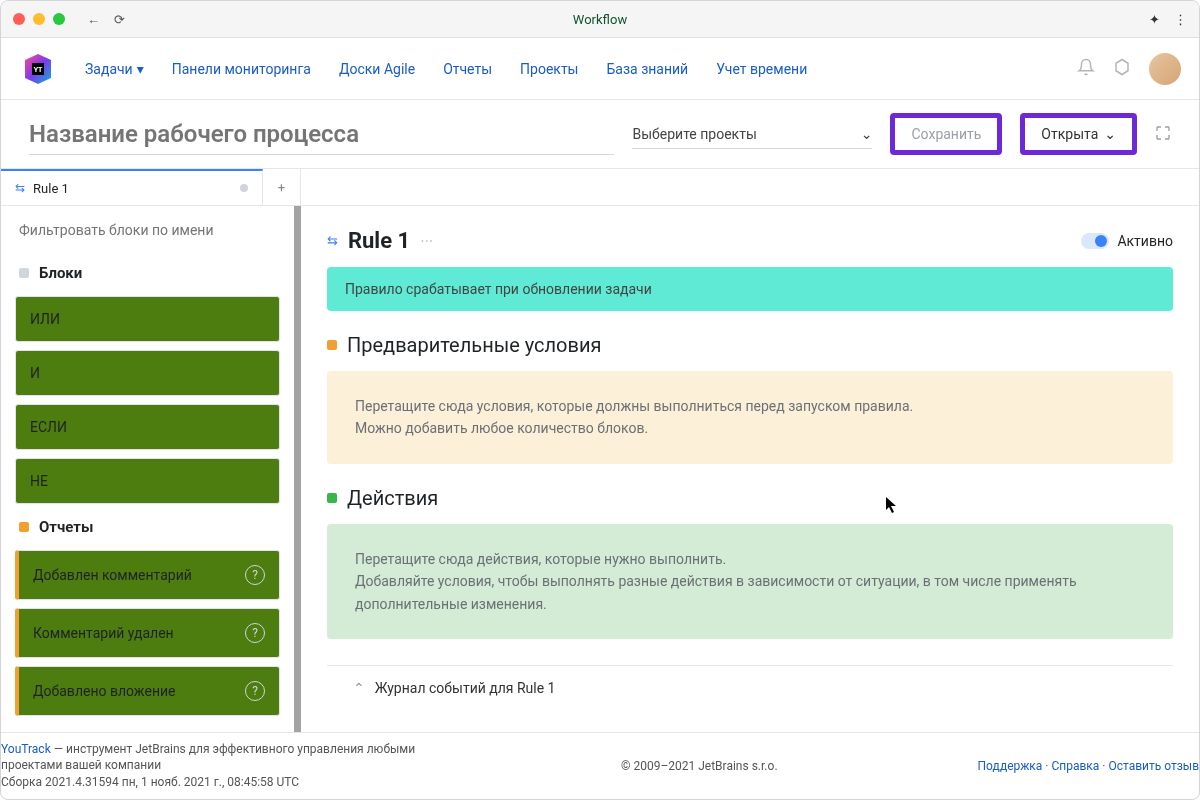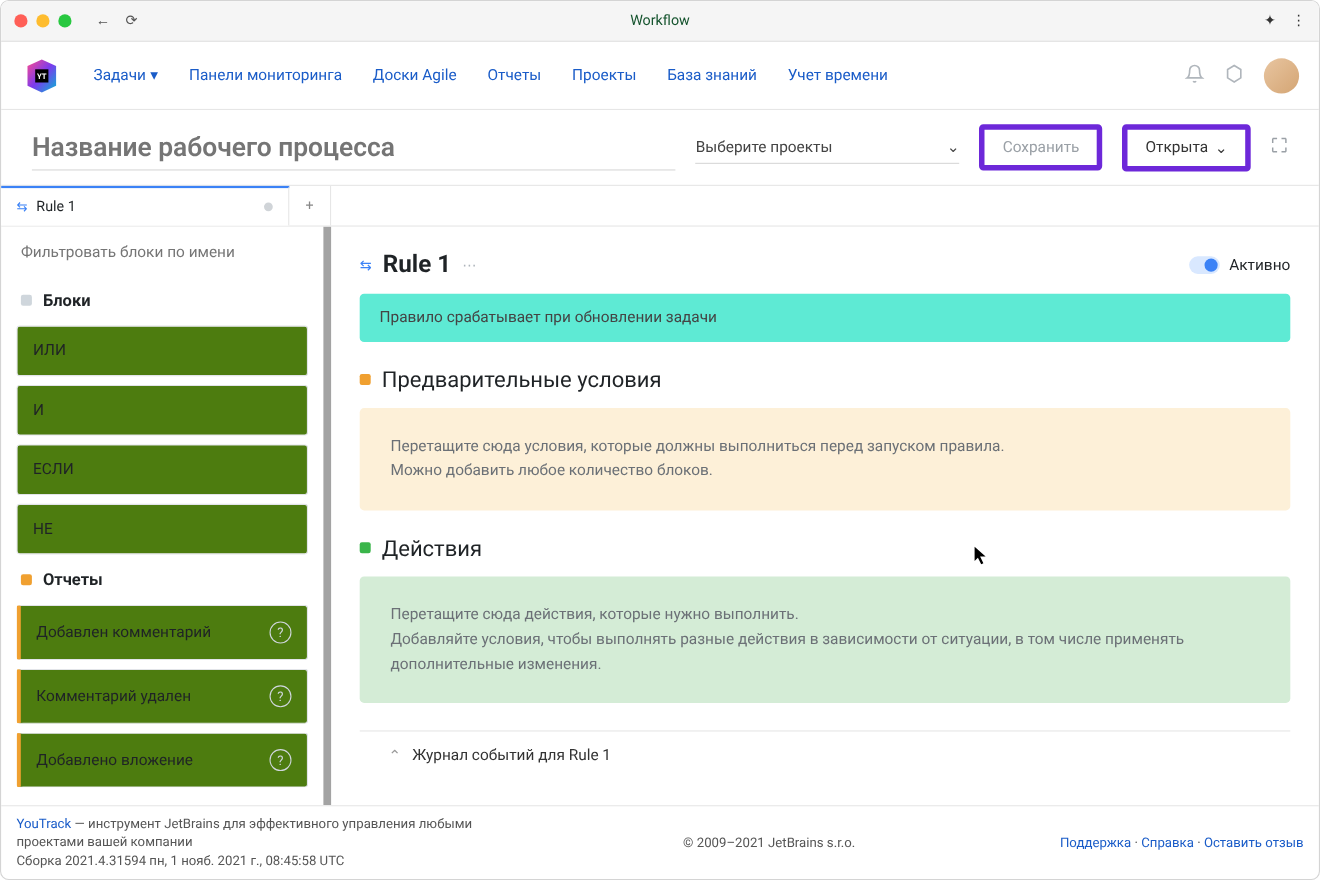--- a/index.html
+++ b/index.html
@@ -50,21 +50,21 @@
 .active-toggle{margin-left:auto;display:flex;align-items:center;gap:8px;font-size:14px}
 .toggle{width:28px;height:16px;border-radius:8px;background:#d9e8ff;position:relative}
 .toggle::after{content:"";position:absolute;width:12px;height:12px;border-radius:50%;background:#3b82f6;top:2px;right:2px}
 .trigger-box{background:#5eead4;padding:14px 18px;border-radius:4px;font-size:14px;color:#444}
 .section-header{display:flex;align-items:center;gap:10px;font-size:20px;font-weight:400;margin-top:8px}
 .dropzone{padding:24px 28px;border-radius:4px;font-size:14px;line-height:1.6;color:#6b7076}
 .dropzone.orange{background:#fdf0d8}
 .dropzone.green{background:#d4ecd6}
 .eventlog{border-top:1px solid #e6e6e6;padding:14px 26px;display:flex;align-items:center;gap:10px;color:#333;font-size:14px;margin-top:auto}
 .eventlog .chev{color:#999}
-.footer{border-top:1px solid #e6e6e6;padding:8px 14px;display:flex;align-items:flex-start;justify-content:space-between;font-size:12px;color:#555}
+.footer{border-top:1px solid #e6e6e6;padding:8px 0;display:flex;align-items:flex-start;justify-content:space-between;font-size:12px;color:#555}
 .footer a{color:#1a5cc8;text-decoration:none;cursor:pointer}
 .footer-left{max-width:420px;line-height:1.4}
 .footer-center{align-self:center}
 .footer-right{align-self:center}
 .cursor{position:absolute;left:584px;top:290px;pointer-events:none}
 </style>
 </head>
 <body>
 
 <div class="window">

